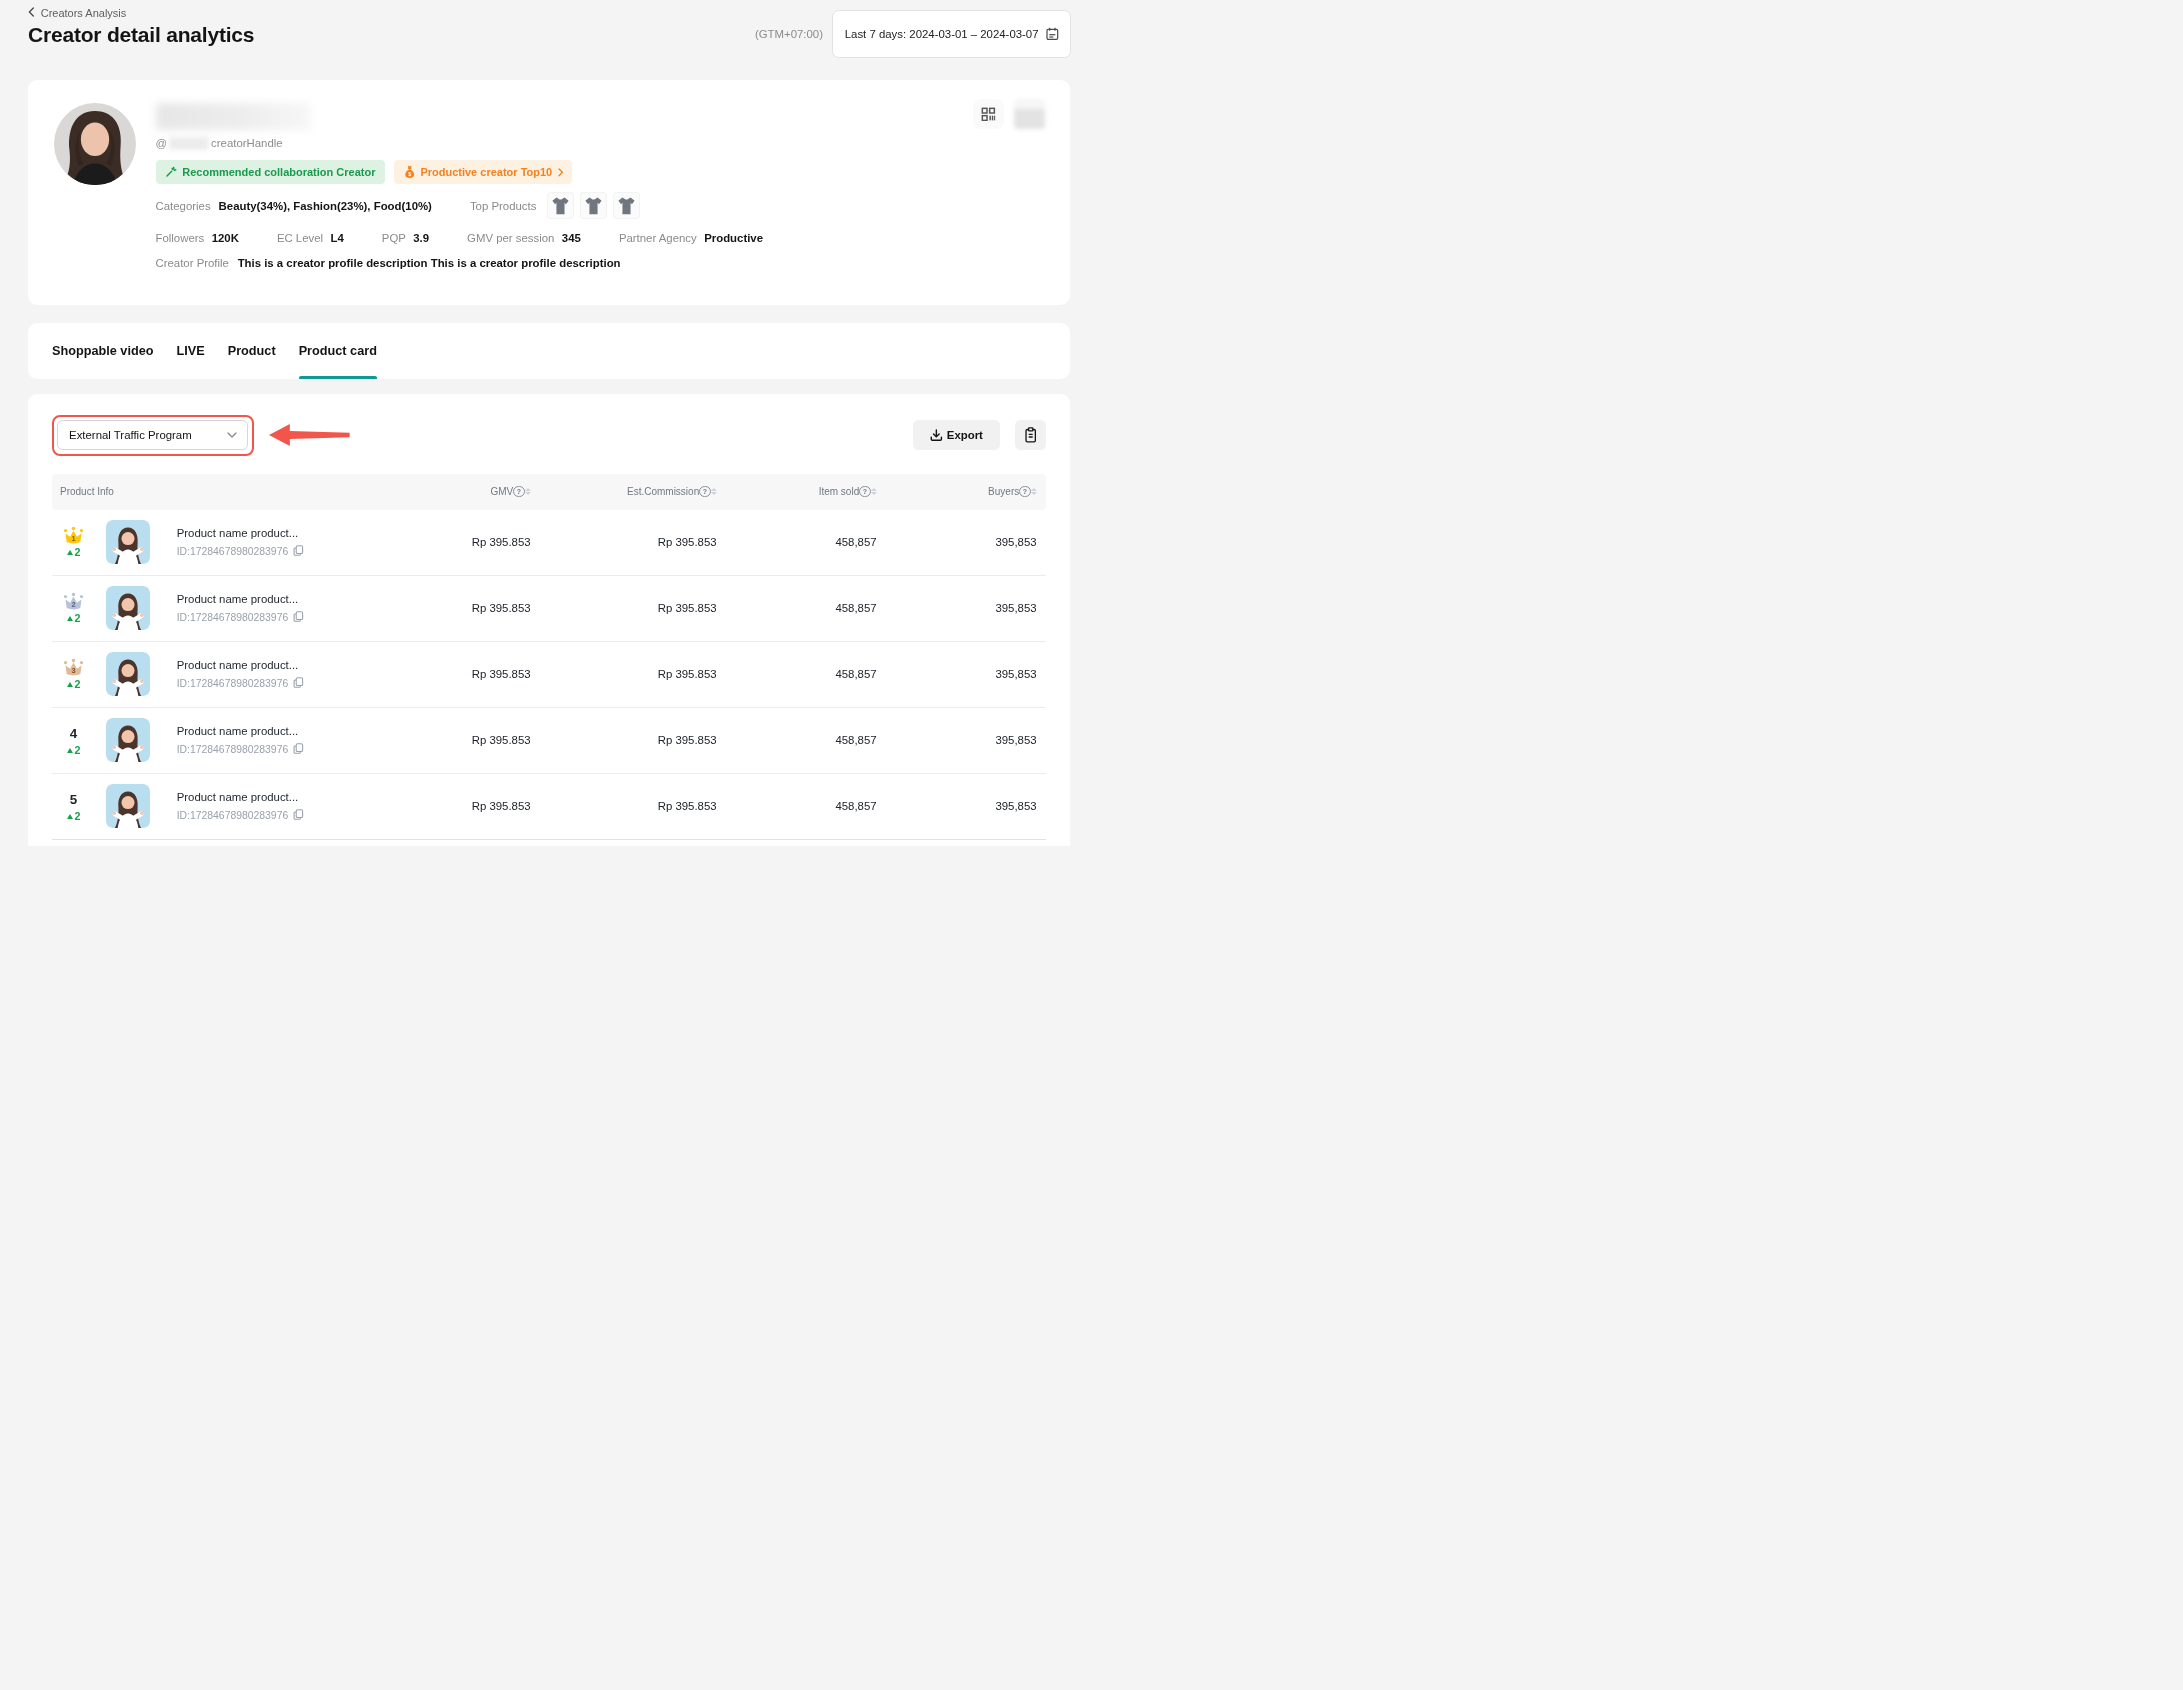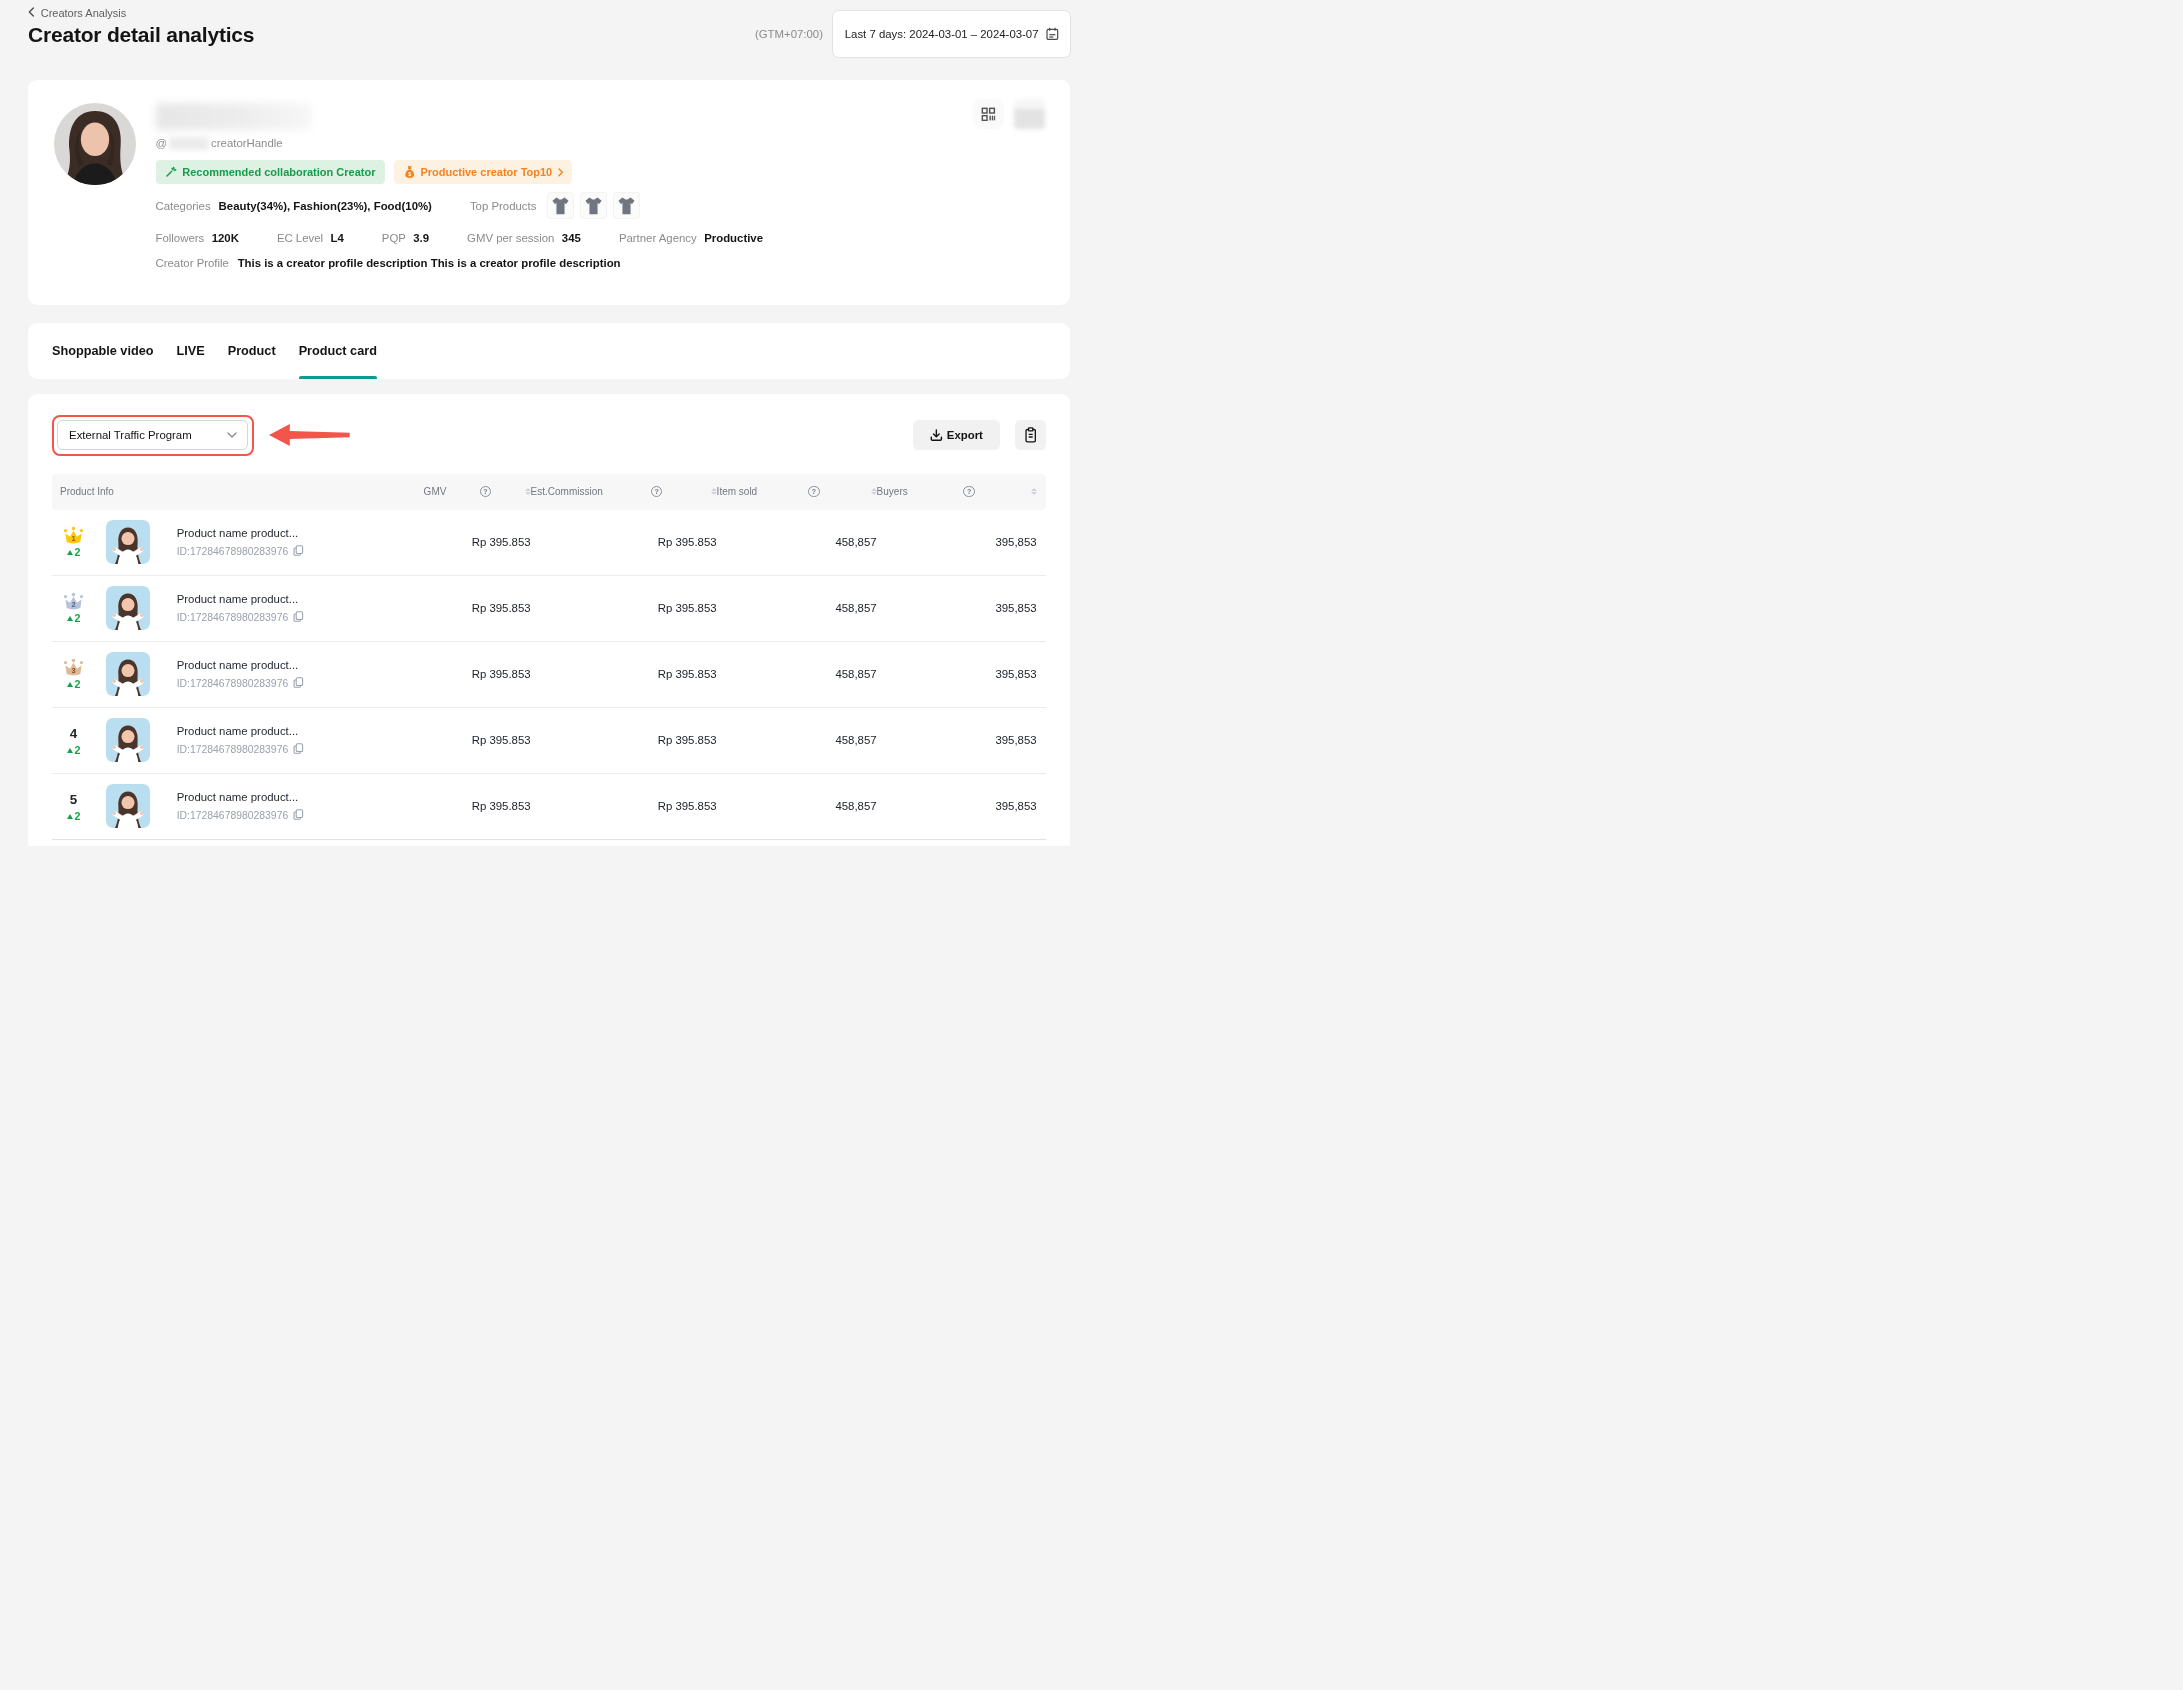--- a/index.html
+++ b/index.html
@@ -58,21 +58,21 @@
   .dd-ring{border:2.7px solid var(--highlight-red);border-radius:8px;padding:3.4px;display:inline-block}
   .dropdown{display:flex;align-items:center;justify-content:space-between;width:191px;height:30px;padding:0 10.7px;background:#fff;border:0.7px solid #d6d6d6;border-radius:5.4px;font-size:11.4px;color:#141414;cursor:pointer}
   .red-arrow{position:absolute;left:217px;top:50%;transform:translateY(-50%)}
   .toolbar-right{display:flex;gap:14.7px;align-items:center}
   .export-btn{display:flex;align-items:center;gap:4px;height:30px;padding:0 17.4px;background:#f1f1f1;border:none;border-radius:5.4px;font-size:11.4px;font-weight:600;color:#141414;cursor:pointer;font-family:inherit}
   .clip-btn{width:31px;height:30px;background:#f1f1f1;border:none;border-radius:5.4px;display:flex;align-items:center;justify-content:center;cursor:pointer}
 
   .tgrid{display:grid;grid-template-columns:43px minmax(0,1fr) 107px 186px 160px 160px;padding-right:9.4px;align-items:center}
   .thead{margin:0 24px;height:36px;background:#f7f7f8;border-radius:4px;color:#73787f;font-size:10px;font-weight:500}
   .th-first{grid-column:1/3;padding-left:8px}
-  .th-num{display:flex;justify-content:space-between;align-items:center;gap:0}
+  .th-num{display:flex;justify-content:flex-end;align-items:center;gap:0}
   .q{width:11.4px;height:11.4px;border:0.9px solid #8a9099;border-radius:50%;display:inline-flex;align-items:center;justify-content:center;font-size:7px;font-weight:700;color:#70767f;flex:none;cursor:pointer}
   .sort{display:inline-flex;flex-direction:column;gap:1.7px;cursor:pointer}
   .sort i{display:block;width:0;height:0;border-left:3px solid transparent;border-right:3px solid transparent}
   .sort .up{border-bottom:3.4px solid #cfd3d9}
   .sort .dn{border-top:3.4px solid #cfd3d9}
 
   .rows{margin:0 24px}
   .row{height:66px;border-bottom:0.7px solid #ececec}
   .row:last-child{border-bottom:1.3px solid #e2e2e2}
   .rank{display:flex;flex-direction:column;align-items:center;gap:0.7px;margin:0 auto}

